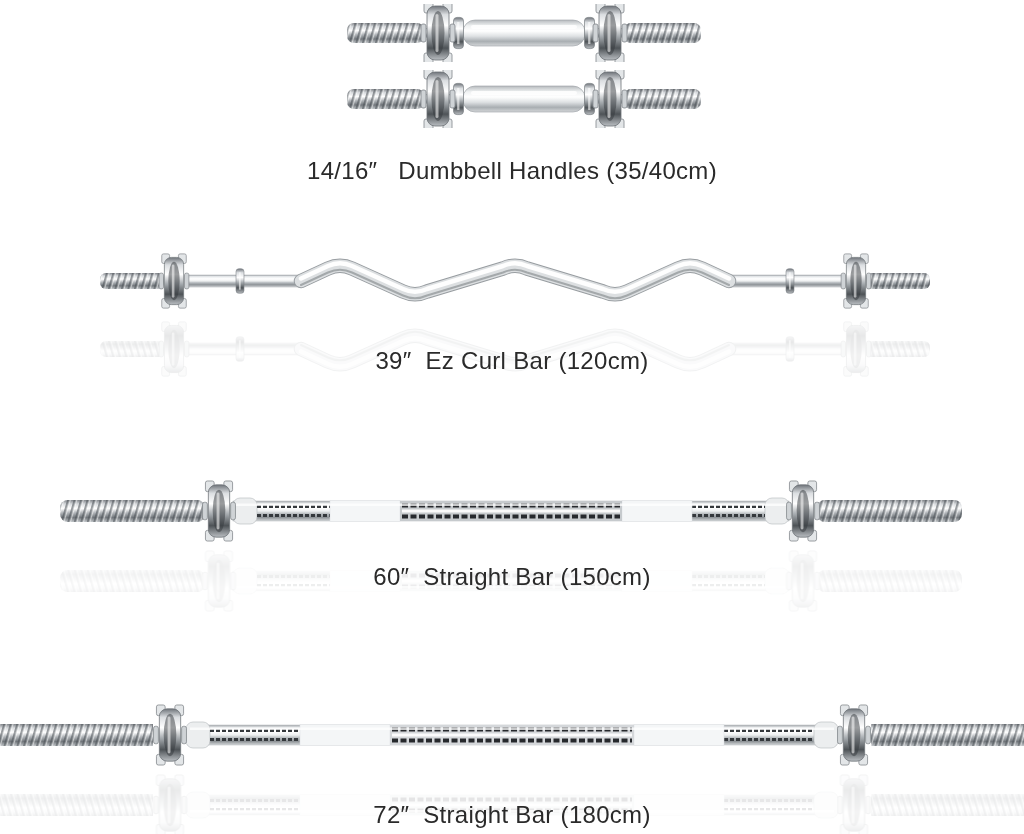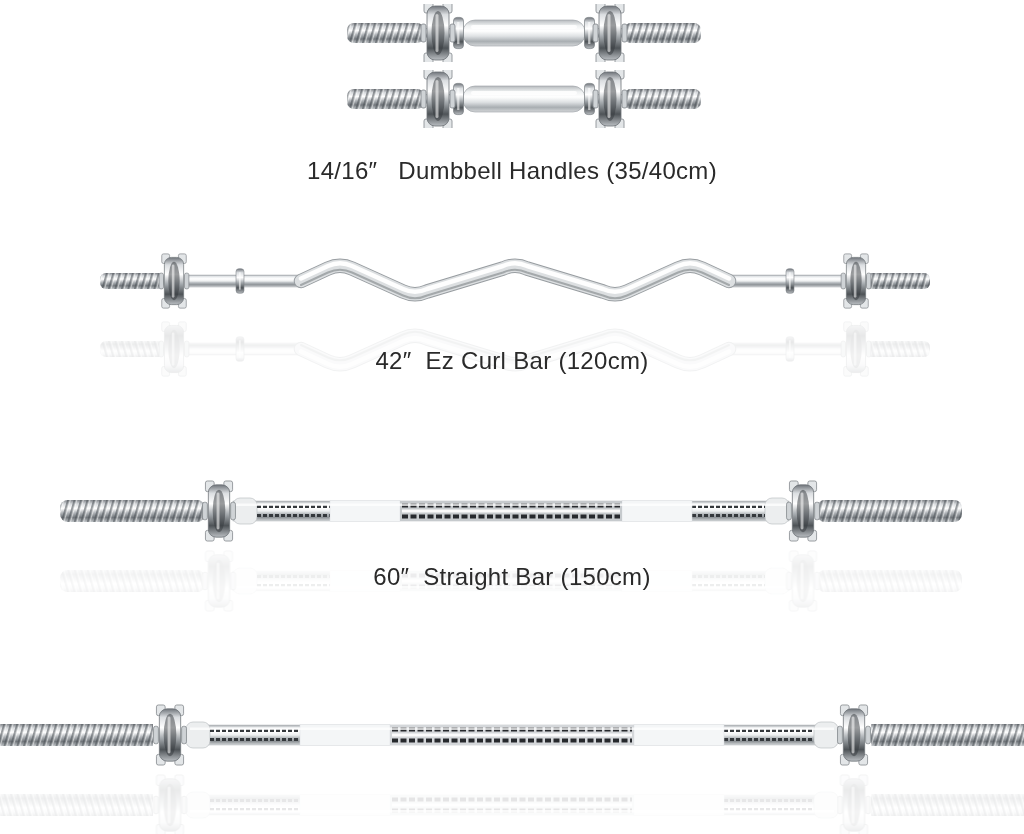--- a/index.html
+++ b/index.html
@@ -126,21 +126,21 @@
         <path d="M 206 35.5 L 233 23 Q 245 17.5 257 23 L 308 46 Q 320 51.5 332 46 L 408 23 Q 420 17.5 432 23 L 508 46 Q 520 51.5 532 46 L 583 23 Q 595 17.5 607 23 L 634 35.5" fill="none" stroke="#ffffff" stroke-width="4.5" stroke-linecap="round" stroke-linejoin="round" opacity="0.95"></path>
         <path d="M 206 42 L 233 29.5 Q 245 24 257 29.5 L 308 52.5 Q 320 58 332 52.5 L 408 29.5 Q 420 24 432 29.5 L 508 52.5 Q 520 58 532 52.5 L 583 29.5 Q 595 24 607 29.5 L 634 42" fill="none" stroke="#767b7f" stroke-width="2" stroke-linecap="round" stroke-linejoin="round" opacity="0.55"></path>
       </g>
       <use href="#sRing" x="140" y="25" width="10" height="26"></use>
       <use href="#sRing" x="690" y="25" width="10" height="26"></use>
       <use href="#sCollar" x="61" y="10" width="36" height="56"></use>
       <use href="#sCollar" x="743" y="10" width="36" height="56"></use>
     </g>
     <use href="#gCurlMain" transform="translate(0,144) scale(1,-1)" opacity="0.13"></use>
   </svg>
-  <div class="product-label" style="top:346px">42″  Ez Curl Bar (120cm)</div>
+  <div class="product-label" style="top:346px">39″  Ez Curl Bar (120cm)</div>
 
   <svg class="abs" style="left:55px;top:474px" width="912" height="96" viewBox="0 0 912 96">
     <g id="gBar60Main">
       <g>
         <rect x="5" y="26" width="145" height="22" rx="8" fill="url(#gThread)"></rect>
         <rect x="5" y="26" width="145" height="22" rx="8" fill="url(#pThread)"></rect>
       </g>
       <g>
         <rect x="762" y="26" width="145" height="22" rx="8" fill="url(#gThread)"></rect>
         <rect x="762" y="26" width="145" height="22" rx="8" fill="url(#pThread)"></rect>
@@ -196,14 +196,15 @@
           <line x1="392" y1="50.5" x2="632" y2="50.5" stroke="#26292d" stroke-width="4" stroke-dasharray="6 2.5"></line>
           <rect x="392" y="43.5" width="240" height="3" fill="#ffffff" opacity="0.9"></rect>
         </g>
         <rect x="190" y="37.5" width="644" height="2.5" fill="#ffffff" opacity="0.75"></rect>
       </g>
       <use href="#sCollar" x="150" y="14" width="40" height="62"></use>
       <use href="#sCollar" x="834" y="14" width="40" height="62"></use>
     </g>
     <use href="#gBar72Main" transform="translate(0,160) scale(1,-1)" opacity="0.12"></use>
   </svg>
+  <div class="product-label" style="top:800px">72″  Straight Bar (180cm)</div>
 
 </div>
 
 </body></html>

